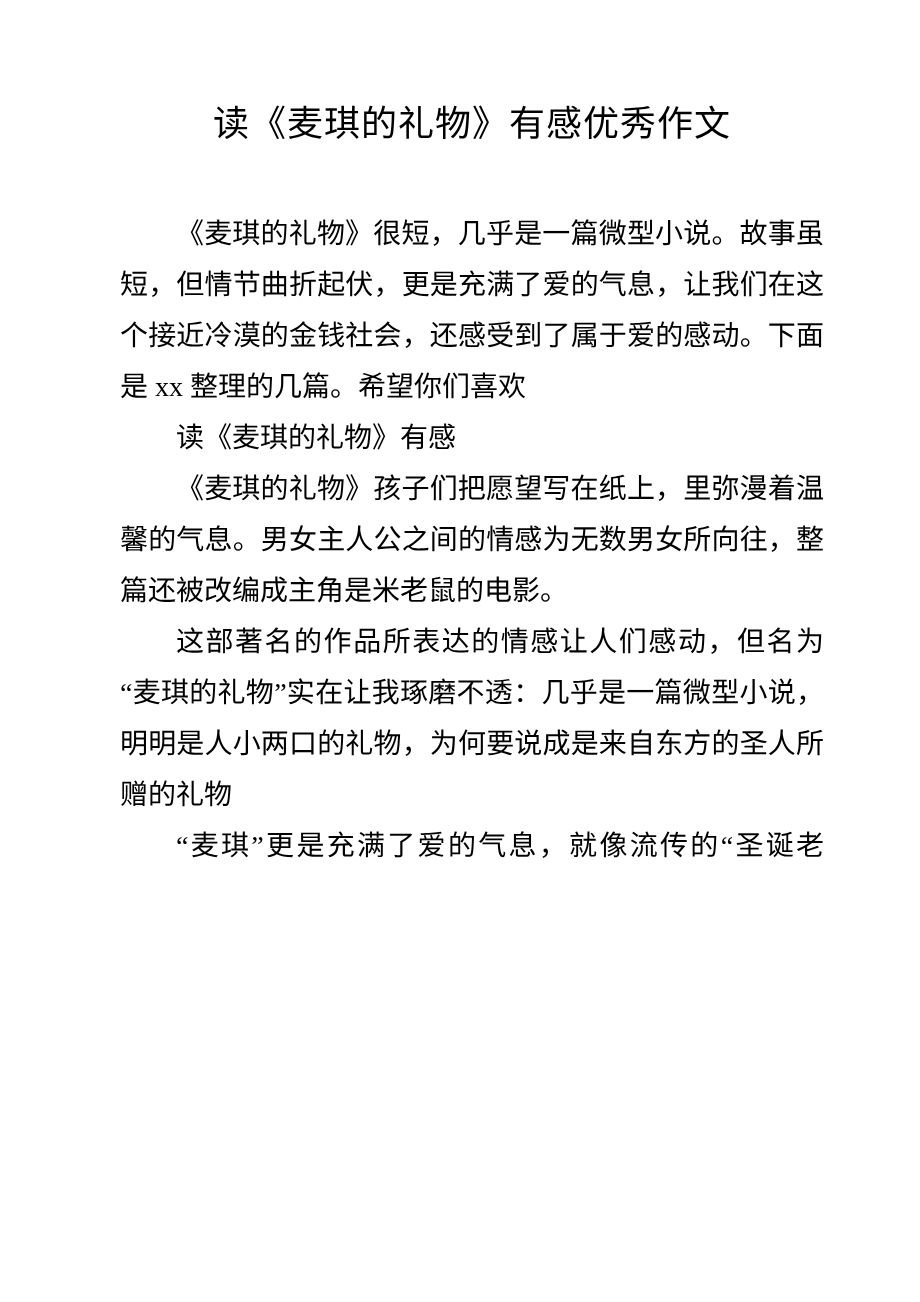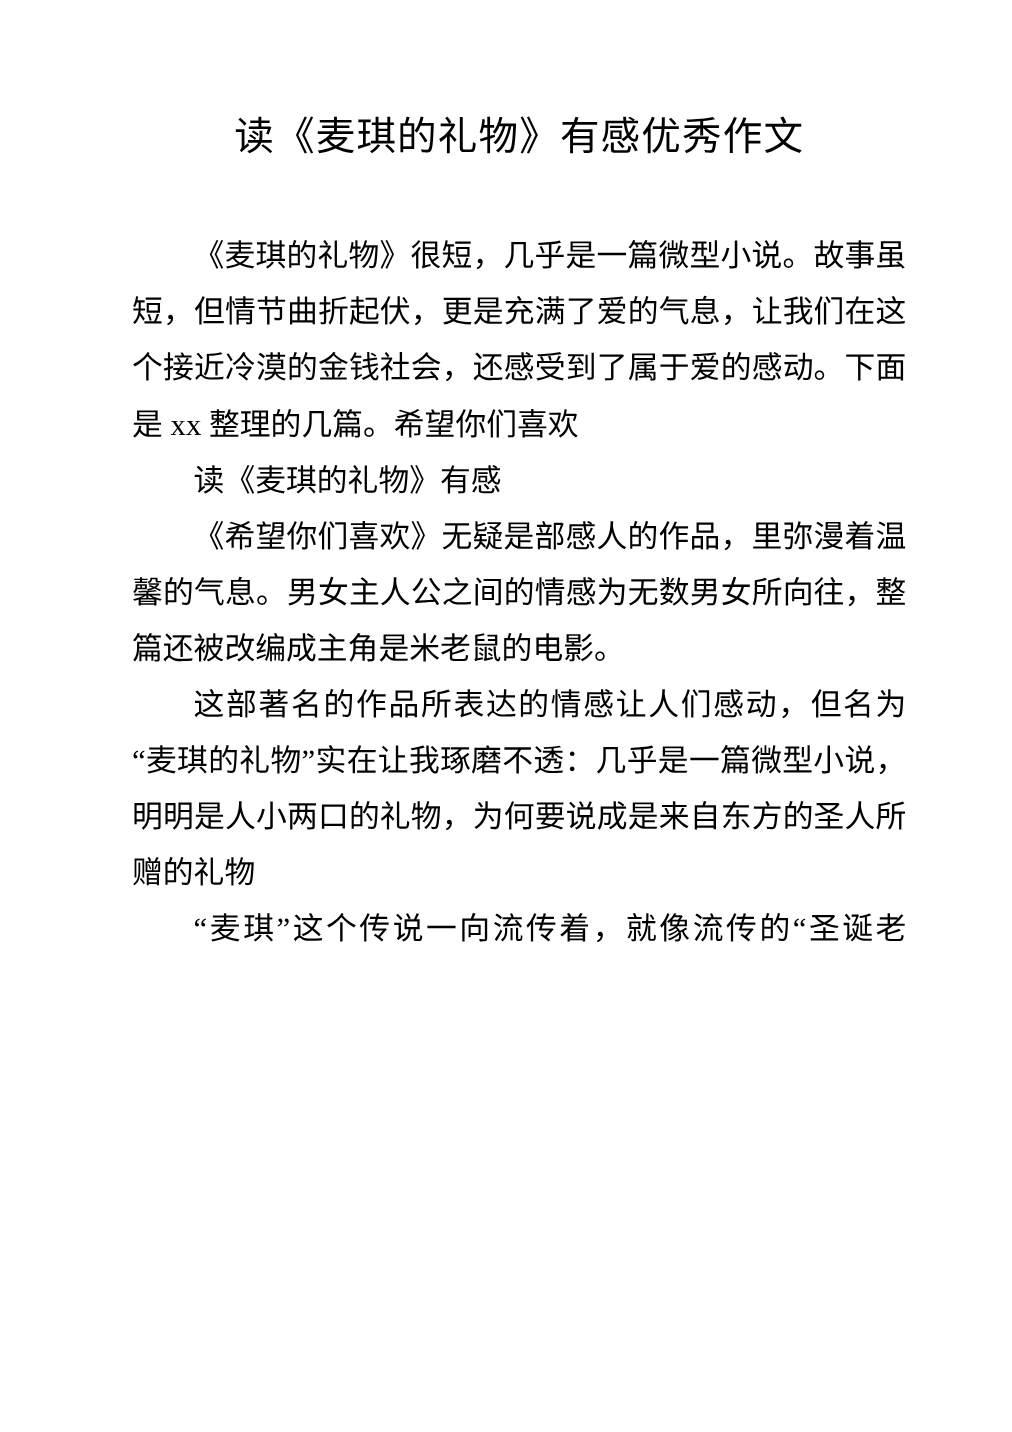--- a/index.html
+++ b/index.html
@@ -46,17 +46,17 @@
 </style>
 </head>
 <body>
 
 <div class="page">
   <h1 class="doc-title">读《麦琪的礼物》有感优秀作文</h1>
 
   <div class="doc-body">
     <p>《麦琪的礼物》很短，几乎是一篇微型小说。故事虽短，但情节曲折起伏，更是充满了爱的气息，让我们在这个接近冷漠的金钱社会，还感受到了属于爱的感动。下面是 xx 整理的几篇。希望你们喜欢</p>
     <p>读《麦琪的礼物》有感</p>
-    <p>《希望你们喜欢》无疑是部感人的作品，里弥漫着温馨的气息。男女主人公之间的情感为无数男女所向往，整篇还被改编成主角是米老鼠的电影。</p>
+    <p>《麦琪的礼物》孩子们把愿望写在纸上，里弥漫着温馨的气息。男女主人公之间的情感为无数男女所向往，整篇还被改编成主角是米老鼠的电影。</p>
     <p>这部著名的作品所表达的情感让人们感动，但名为“麦琪的礼物”实在让我琢磨不透：几乎是一篇微型小说，明明是人小两口的礼物，为何要说成是来自东方的圣人所赠的礼物</p>
-    <p class="truncated">“麦琪”这个传说一向流传着，就像流传的“圣诞老</p>
+    <p class="truncated">“麦琪”更是充满了爱的气息，就像流传的“圣诞老</p>
   </div>
 </div>
 
 </body></html>

